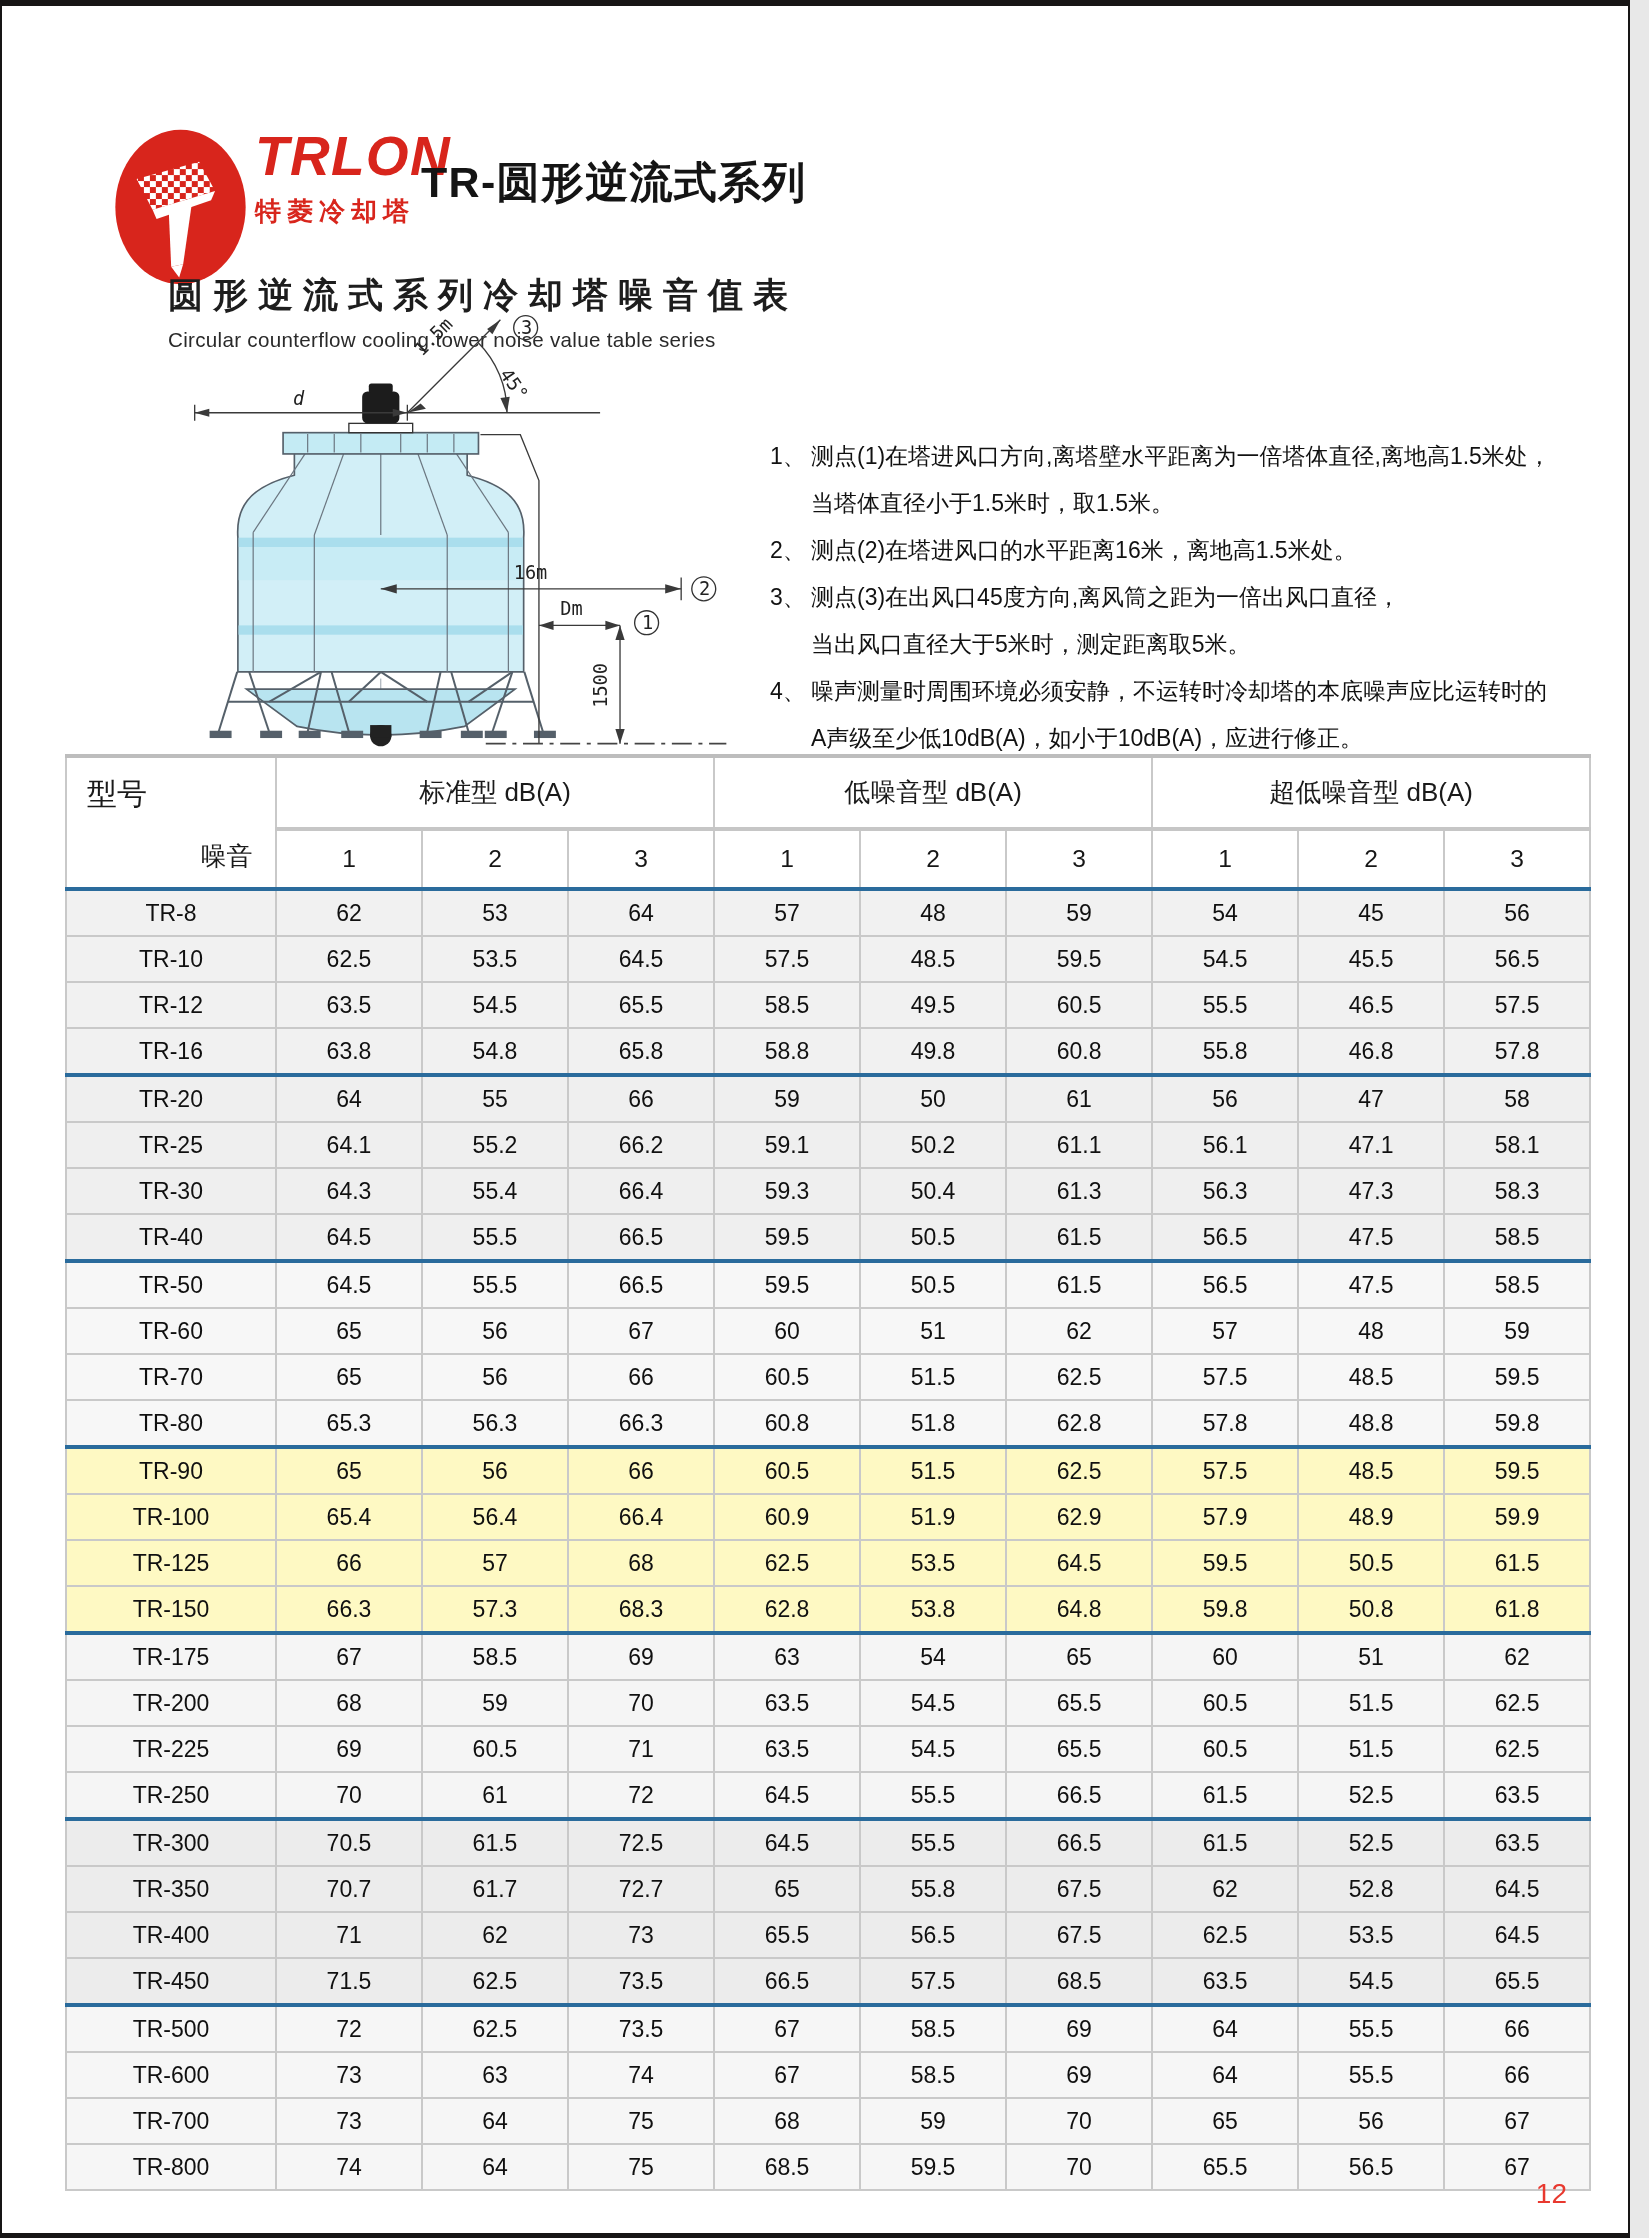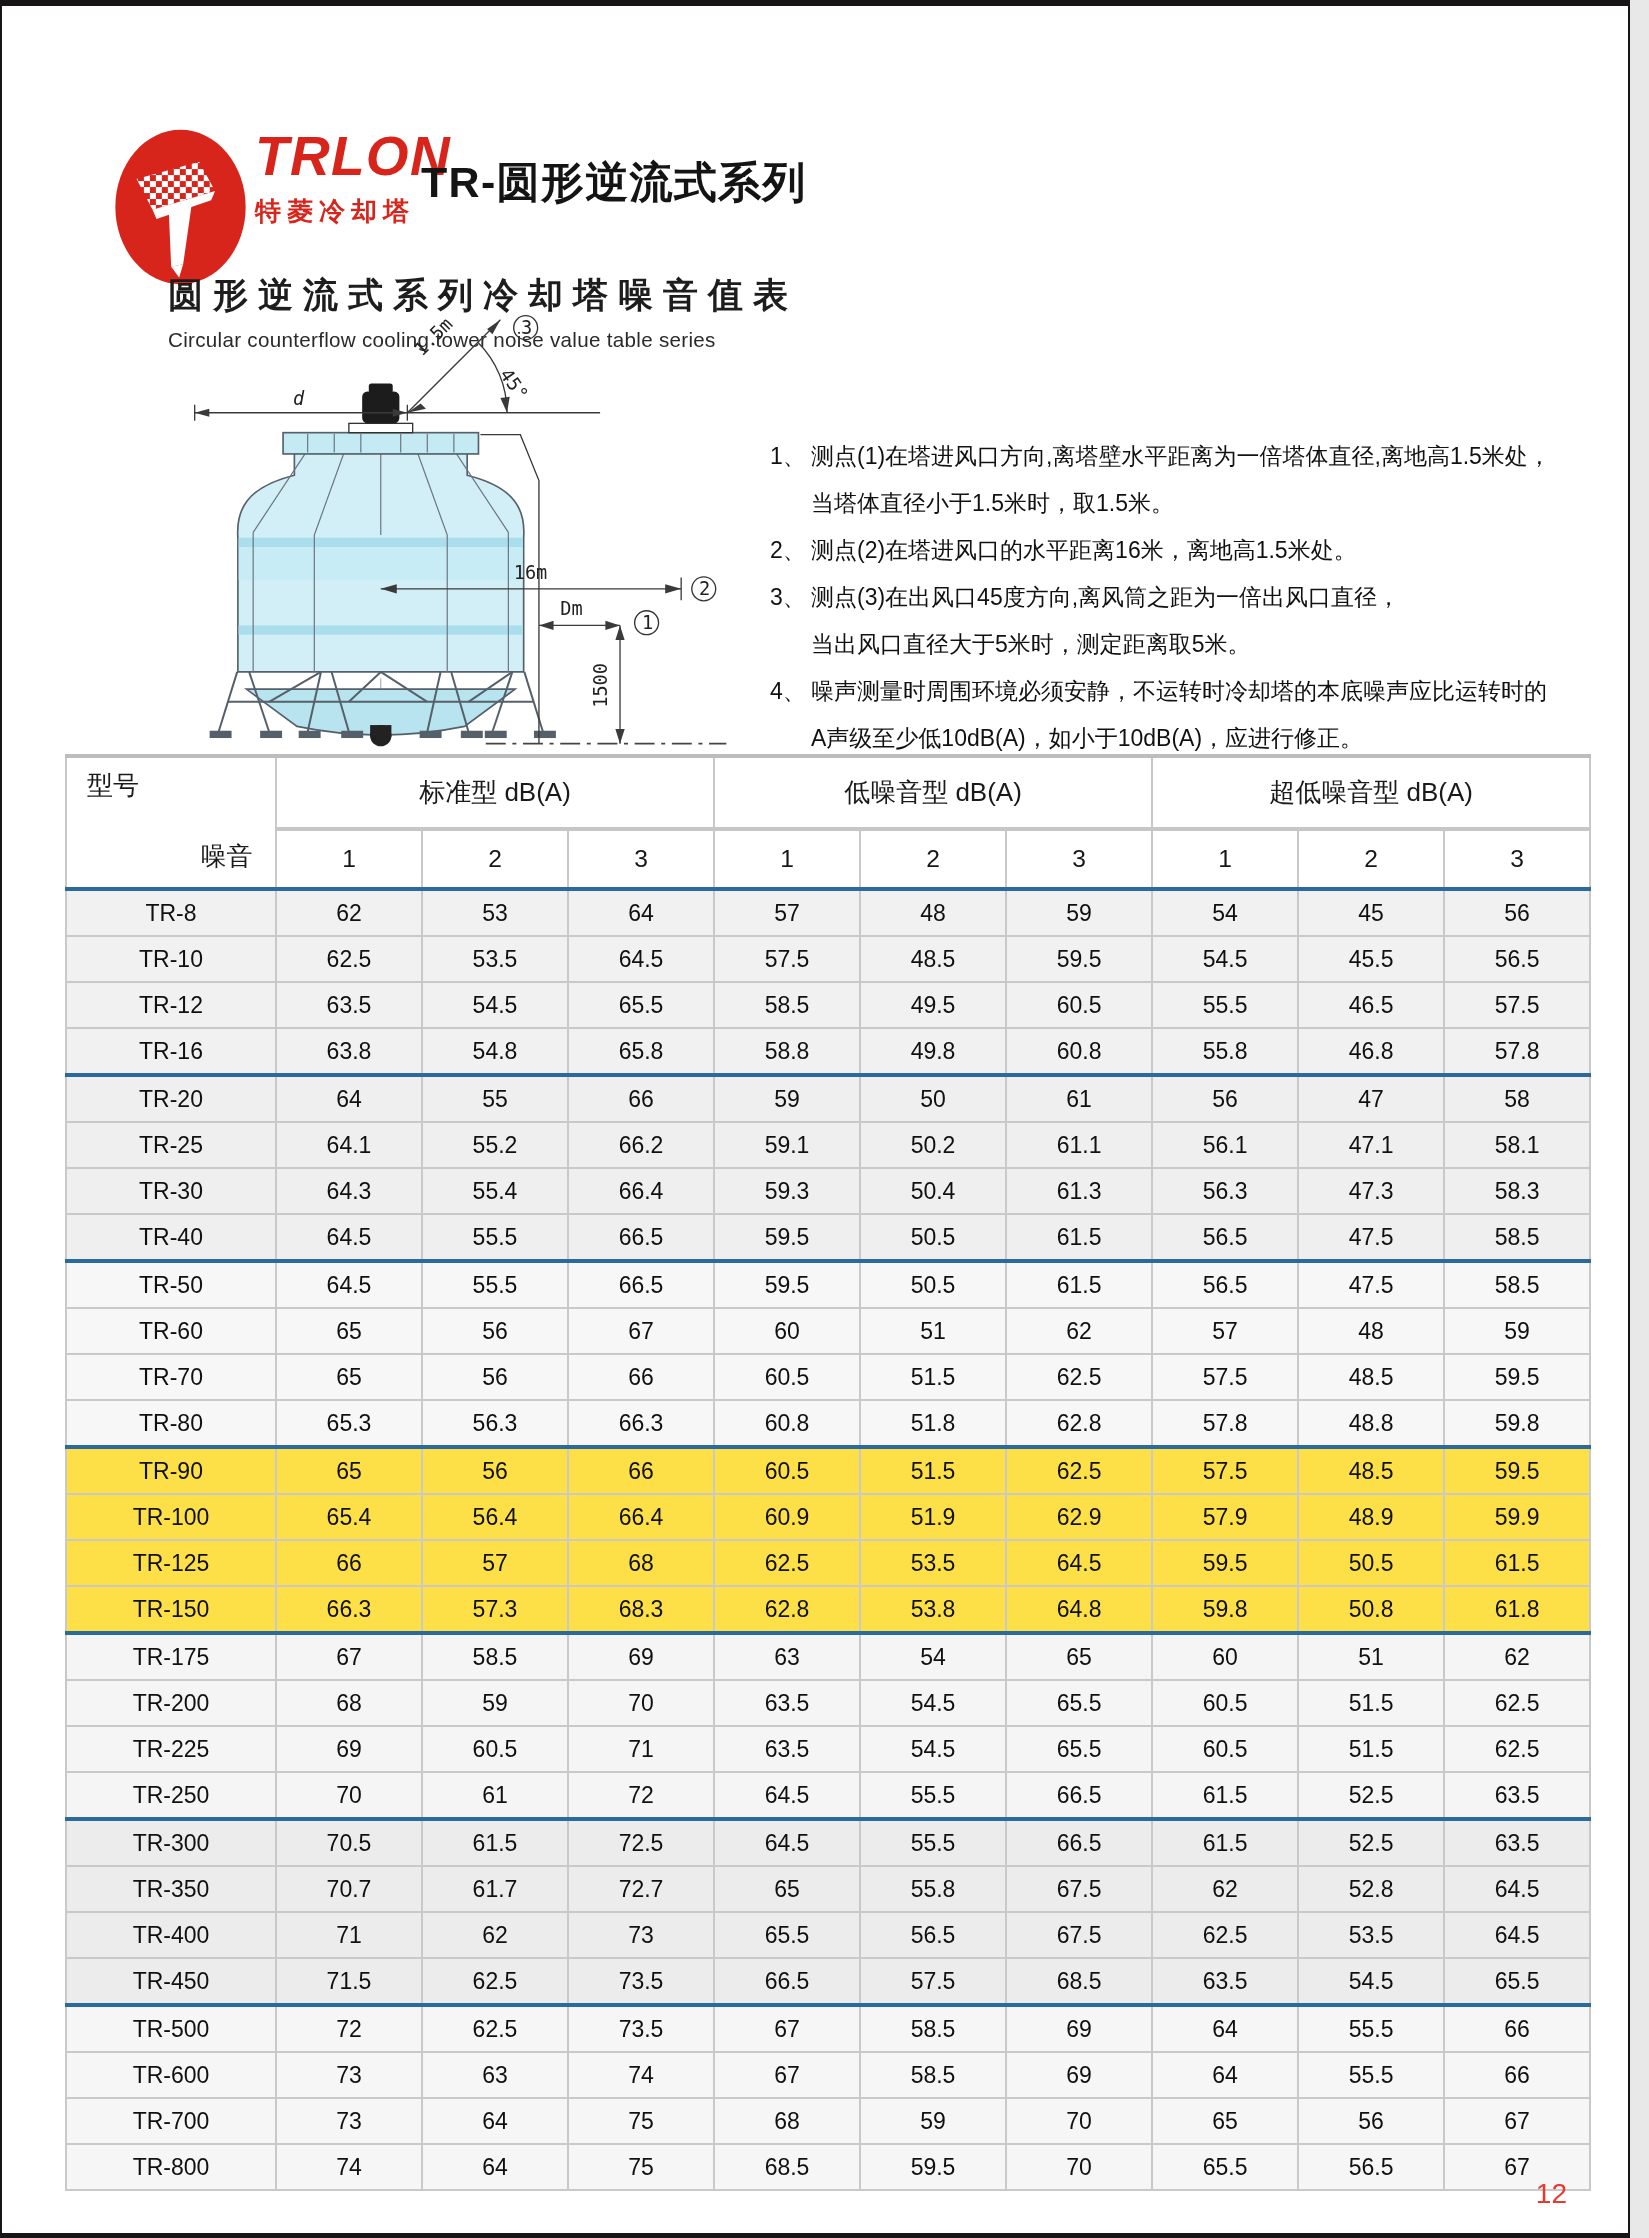--- a/index.html
+++ b/index.html
@@ -32,25 +32,25 @@
   .noise-table col.c-val{width:146px;}
   .noise-table th,.noise-table td{border:2px solid #c9c9c9;font-weight:400;text-align:center;vertical-align:middle;padding:0;}
   .noise-table thead th{background:#ffffff;}
   .row-groups{height:73px;font-size:26px;color:#1a1a1a;}
   .row-groups th.group{border-bottom:4px solid #c6c6c6;}
   .row-points th{height:56px;font-size:24.6px;border-bottom:4.7px solid #2a6b9c;}
   th.corner{border-bottom:4.7px solid #2a6b9c;padding:0;}
   .corner-in{position:relative;width:100%;height:100%;
      background:linear-gradient(to bottom right,transparent 49.3%,#a9a9a9 49.3%,#a9a9a9 50.7%,transparent 50.7%);}
   .corner-top{position:absolute;top:16px;right:22.6px;font-size:26px;}
-  .corner-bottom{position:absolute;bottom:20px;left:20px;font-size:26px;}
+  .corner-bottom{position:absolute;bottom:8px;left:20px;font-size:30px;}
   .noise-table td{height:44px;font-size:23px;color:#101010;}
   .noise-table td.model{font-size:23px;}
   tr.g0 td{background:#f1f1f1;} tr.g1 td{background:#efefef;} tr.g2 td{background:#f7f7f7;}
-  tr.g3 td{background:#fde047;} tr.g4 td{background:#f5f5f5;} tr.g5 td{background:#ececec;}
+  tr.g3 td{background:#fef9c3;} tr.g4 td{background:#f5f5f5;} tr.g5 td{background:#ececec;}
   tr.g6 td{background:#f6f6f6;}
   tr.group-end td{border-bottom:4.7px solid #2a6b9c;}
   
   .foot-note{position:absolute;left:106px;top:2132px;font-size:24.6px;color:#111;}
   .page-num{position:absolute;right:61px;top:2172px;font-size:28px;color:#e8392f;}
   .dim{stroke:#3a3a3a;stroke-width:2;fill:none;}
   .dimtxt{font-size:28px;fill:#222;font-family:"DejaVu Sans Mono","Liberation Mono",monospace;}
 </style>
 </head>
 <body>

